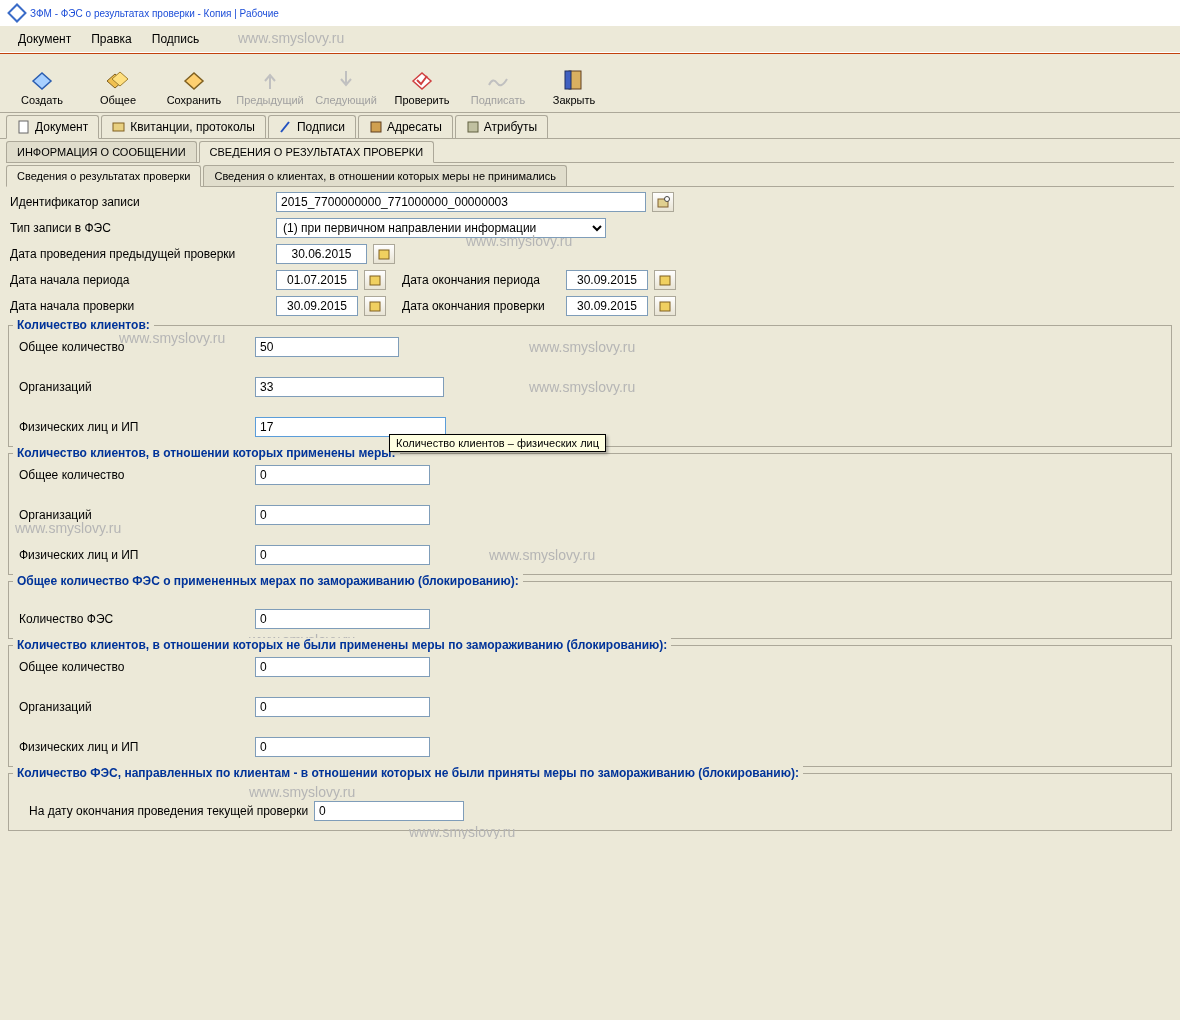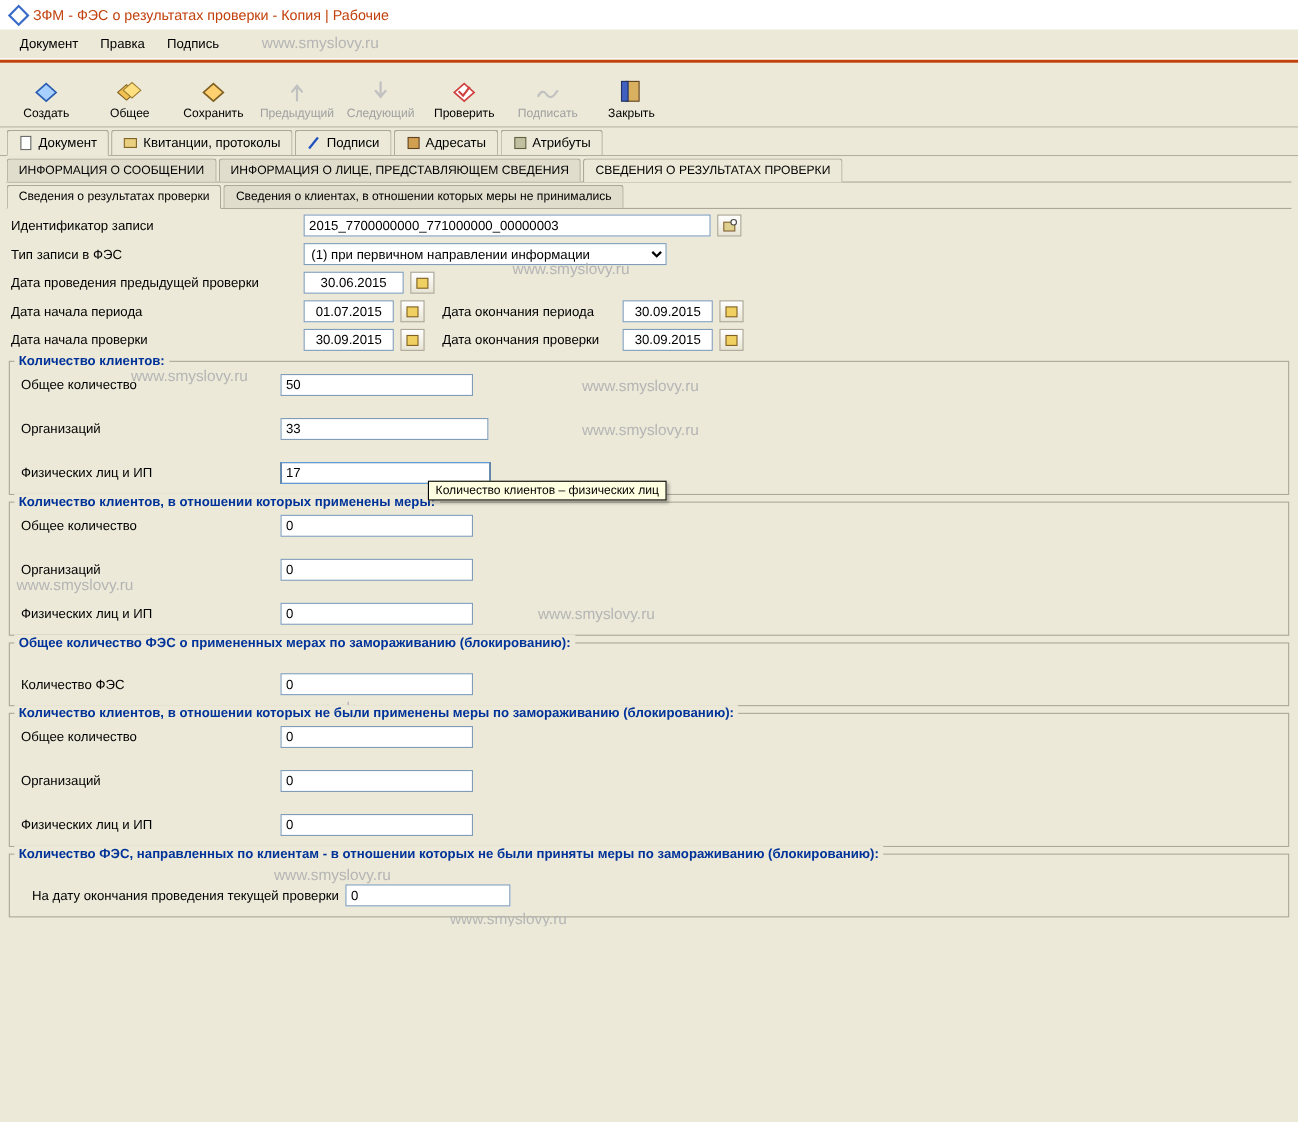--- a/index.html
+++ b/index.html
@@ -1,23 +1,23 @@
 <!DOCTYPE html>
 <html><head>
 <meta charset="utf-8">
 <style>
 * { box-sizing: border-box; margin: 0; padding: 0; font-family: Tahoma, Arial, sans-serif; font-size: 12px; }
 body { background: #ece9d8; width: 1180px; color: #000; }
 .title-bar { background: #fff; padding: 6px 10px; display: flex; align-items: center; gap: 6px; }
 .title-bar .diamond { width: 14px; height: 14px; transform: rotate(45deg); background: #fff; border: 2px solid #3a6cc8; }
-.title-bar .title { color: #c2410c; font-size: 13px; text-align: center; }
+.title-bar .title { color: #1d4ed8; font-size: 10px; text-align: center; }
 .menu-bar { background: #ece9d8; padding: 4px 10px; border-bottom: 1px solid #fff; display:flex; gap:4px;}
 .menu-bar span { padding: 2px 8px; cursor: default; }
 .watermark { position: absolute; color: #b5b5b5; font-size: 14px; pointer-events: none; }
-.toolbar { background: #ece9d8; padding: 4px 6px; border-top: 3px solid #c2410c; border-bottom: 1px solid #aca899; display: flex; gap: 4px; }
+.toolbar { background: #ece9d8; padding: 4px 6px; border-top: 1px solid #c2410c; border-bottom: 1px solid #aca899; display: flex; gap: 4px; }
 .tool-btn { display: flex; flex-direction: column; align-items: center; justify-content: flex-end; width: 72px; height: 50px; cursor: default; padding-bottom: 2px; }
 .tool-btn .icon { width: 28px; height: 24px; display: flex; align-items: center; justify-content: center; }
 .tool-btn .label { font-size: 11px; margin-top: 2px; }
 .tool-btn.disabled .label { color: #a0a0a0; }
 .tab-row { background: #ece9d8; padding: 2px 6px 0; display: flex; align-items: flex-end; border-bottom: 1px solid #aca899; }
 .tab { padding: 4px 10px; background: #ece9d8; border: 1px solid #aca899; border-bottom: none; border-top-left-radius: 3px; border-top-right-radius: 3px; margin-right: 2px; display: flex; align-items: center; gap: 4px; cursor: default; position: relative; }
 .tab.active { background: #ece9d8; border-bottom: 1px solid #ece9d8; z-index: 2; margin-bottom: -1px; }
 .tab .ticon { width: 14px; height: 14px; }
 .content { background: #ece9d8; padding: 2px 6px; }
 .subtabs { display: flex; border-bottom: 1px solid #aca899; margin-bottom: 2px; }
@@ -151,21 +151,20 @@
         <rect x="2" y="2" width="10" height="10" fill="#c0c0a0" stroke="#606040"></rect>
       </svg>
     <span>Атрибуты</span>
   </div>
 </div>
 
 <div class="content" style="position:relative;">
 
   <div class="subtabs">
     <div class="subtab">ИНФОРМАЦИЯ О СООБЩЕНИИ</div>
-    <div class="subtab">ИНФОРМАЦИЯ О ЛИЦЕ, ПРЕДСТАВЛЯЮЩЕМ СВЕДЕНИЯ</div>
     <div class="subtab active">СВЕДЕНИЯ О РЕЗУЛЬТАТАХ ПРОВЕРКИ</div>
   </div>
 
   <div class="subtabs">
     <div class="subtab active">Сведения о результатах проверки</div>
     <div class="subtab">Сведения о клиентах, в отношении которых меры не принимались</div>
   </div>
 
   <div class="form-row">
     <label>Идентификатор записи</label>
@@ -228,21 +227,21 @@
           <rect x="1" y="2" width="10" height="9" fill="#f0d060" stroke="#806020"></rect>
         </svg>
       </div>
   </div>
 
   <div class="group" style="position:relative;">
     <div class="group-title">Количество клиентов:</div>
     <span class="watermark" style="left:110px; top:4px;">www.smyslovy.ru</span>
     <div class="form-row short">
         <label>Общее количество</label>
-      <input class="text" style="width: 175px;" value="50">
+      <input class="text" style="width: 144px;" value="50">
       <span class="watermark" style="left:520px;">www.smyslovy.ru</span>
     </div>
     <div class="form-row short" style="margin-top:14px;">
         <label>Организаций</label>
       <input class="text" style="width: 189px;" value="33">
       <span class="watermark" style="left:520px;">www.smyslovy.ru</span>
     </div>
     <div class="form-row short" style="margin-top:14px;">
         <label>Физических лиц и ИП</label>
       <input class="text focused" style="width: 191px;" value="17">

